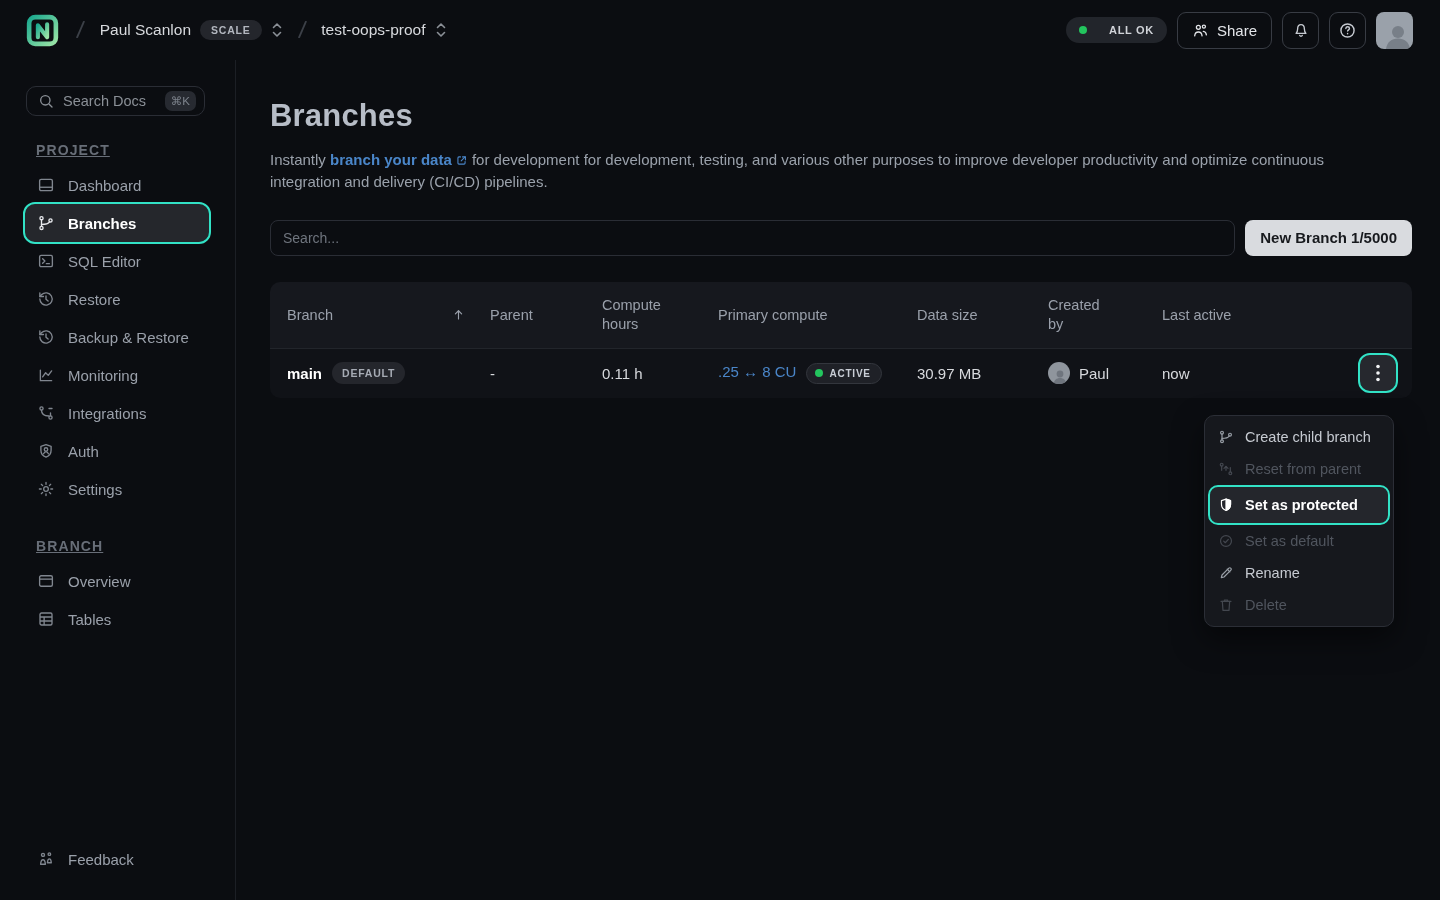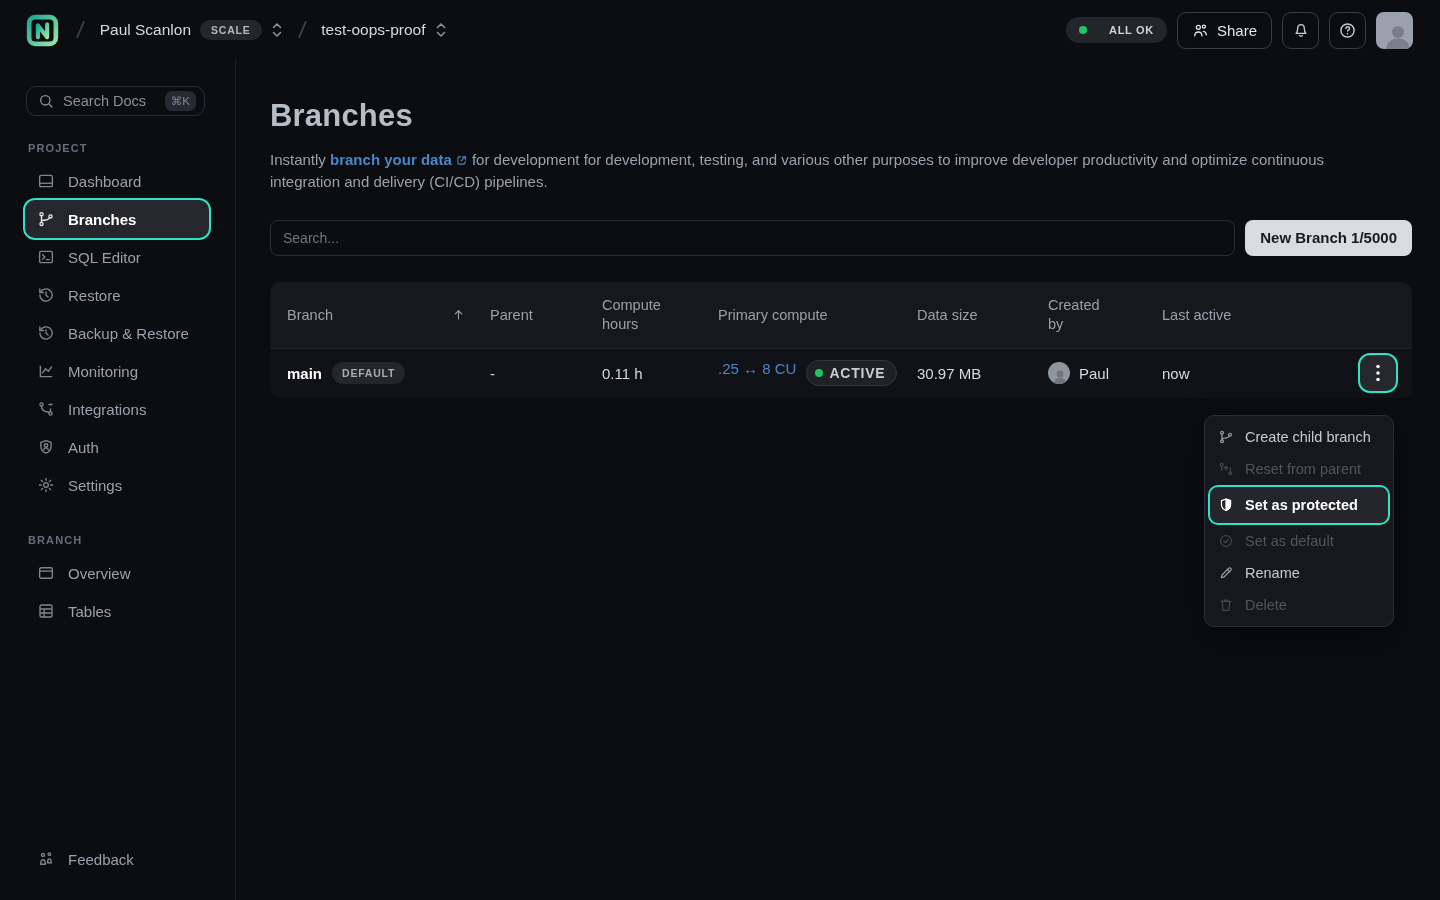--- a/index.html
+++ b/index.html
@@ -59,22 +59,22 @@
     height:30px; border:1px solid #2a2d35; border-radius:10px;
     display:flex; align-items:center; gap:9px; padding:0 8px 0 11px;
     color:#8b9097; cursor:pointer;
   }
   .search-docs-label { font-size:14.5px; flex:1; }
   .kbd {
     background:#272a31; border-radius:7px; padding:3px 6px;
     font-size:11.5px; color:#7d838c;
   }
   .side-section-label {
-    margin:26px 0 8px 2px; font-size:11px; font-weight:700;
-    letter-spacing:1.1px; color:#686e78;
+    margin:26px 0 8px 10px; font-size:14px; font-weight:700;
+    letter-spacing:1.1px; color:#686e78;text-decoration:underline;
   }
   .nav-item {
     display:flex; align-items:center; gap:13px;
     height:38px; padding:0 12px; margin:0 -4px 0 -1px;
     color:#9aa0aa; font-size:15px; border-radius:10px; cursor:pointer;
   }
   .nav-item .nav-ic { color:#80868f; flex:0 0 auto; }
   .nav-item.active {
     background:#25272c; color:#ffffff; font-weight:600;
     outline:2px solid #32e2c6; outline-offset:0;
@@ -130,21 +130,21 @@
   .branch-name { color:#ffffff; font-weight:700; }
   .badge-default {
     background:#24262c; color:#a6abb4; border-radius:999px;
     font-size:10.5px; font-weight:700; letter-spacing:.8px; padding:5px 10px;
   }
   .cell-compute { display:flex; align-items:flex-start; gap:10px; }
   .cu-range { color:#4a86c9; }
   .badge-active {
     display:flex; align-items:center; gap:6px;
     background:#1f2127; border:1px solid #33363d; border-radius:999px;
-    font-size:14px; font-weight:700; letter-spacing:.8px; color:#c9ced6;
+    font-size:10px; font-weight:700; letter-spacing:.8px; color:#c9ced6;
     padding:4px 10px 4px 8px;
   }
   .cell-creator { display:flex; align-items:center; gap:9px; }
   .mini-avatar {
     width:22px; height:22px; border-radius:50%; background:#8f959d;
     display:flex; align-items:flex-end; justify-content:center; overflow:hidden;
   }
   .cell-actions { display:flex; justify-content:flex-end; }
   .dots-btn {
     width:36px; height:36px; border-radius:10px; background:#26282e;

